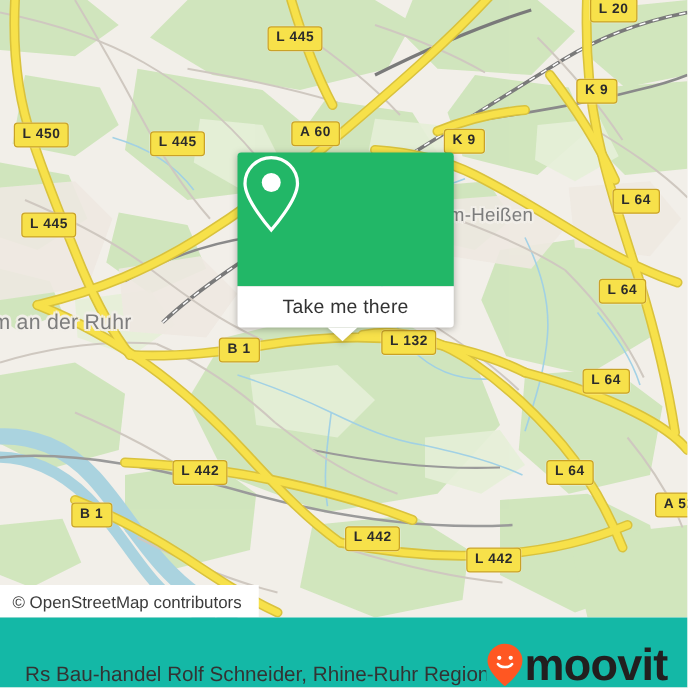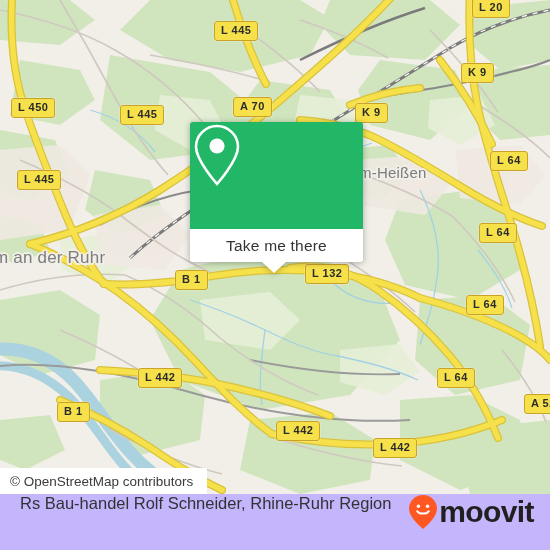--- a/index.html
+++ b/index.html
@@ -87,36 +87,36 @@
     display:flex;align-items:center;
     background:#ffffff;
     color:#3b3b3b;
     font-size:13.5px;
   }
 
   
   #bottom-bar{
     position:absolute;left:0;top:494px;
     width:550px;height:56px;
-    background:#c4b5fd;
-    display:flex;align-items:flex-start;
+    background:#14b8a6;
+    display:flex;align-items:flex-end;
     box-sizing:border-box;
     padding:0 16px 0 20px;
   }
   #bottom-title{
     flex:1;
     color:#333333;
     font-size:16.5px;
     white-space:nowrap;
     overflow:hidden;
   }
   #brand{display:flex;align-items:center;gap:1px;}
   #brand-word{
     color:#221f1f;
-    font-size:30px;
+    font-size:36px;
     font-weight:bold;
     letter-spacing:-.6px;
     line-height:1;
   }
 </style>
 </head>
 <body>
 
 <div id="app">
 
@@ -260,21 +260,21 @@
     </svg>
 
     <div class="place" style="left:-6px;top:248px;">m an der Ruhr</div>
     <div class="place" style="left:347px;top:164px;font-size:15px;">eim-Heißen</div>
 
     <div class="shield" style="left:214px;top:21px;">L 445</div>
     <div class="shield" style="left:472px;top:-2px;">L 20</div>
     <div class="shield" style="left:461px;top:63px;">K 9</div>
     <div class="shield" style="left:11px;top:98px;">L 450</div>
     <div class="shield" style="left:120px;top:105px;">L 445</div>
-    <div class="shield" style="left:233px;top:97px;">A 70</div>
+    <div class="shield" style="left:233px;top:97px;">A 60</div>
     <div class="shield" style="left:355px;top:103px;">K 9</div>
     <div class="shield" style="left:490px;top:151px;">L 64</div>
     <div class="shield" style="left:17px;top:170px;">L 445</div>
     <div class="shield" style="left:479px;top:223px;">L 64</div>
     <div class="shield" style="left:175px;top:270px;">B 1</div>
     <div class="shield" style="left:305px;top:264px;text-align:center;">L 132</div>
     <div class="shield" style="left:466px;top:295px;">L 64</div>
     <div class="shield" style="left:138px;top:368px;">L 442</div>
     <div class="shield" style="left:437px;top:368px;">L 64</div>
     <div class="shield" style="left:524px;top:394px;">A 52</div>

